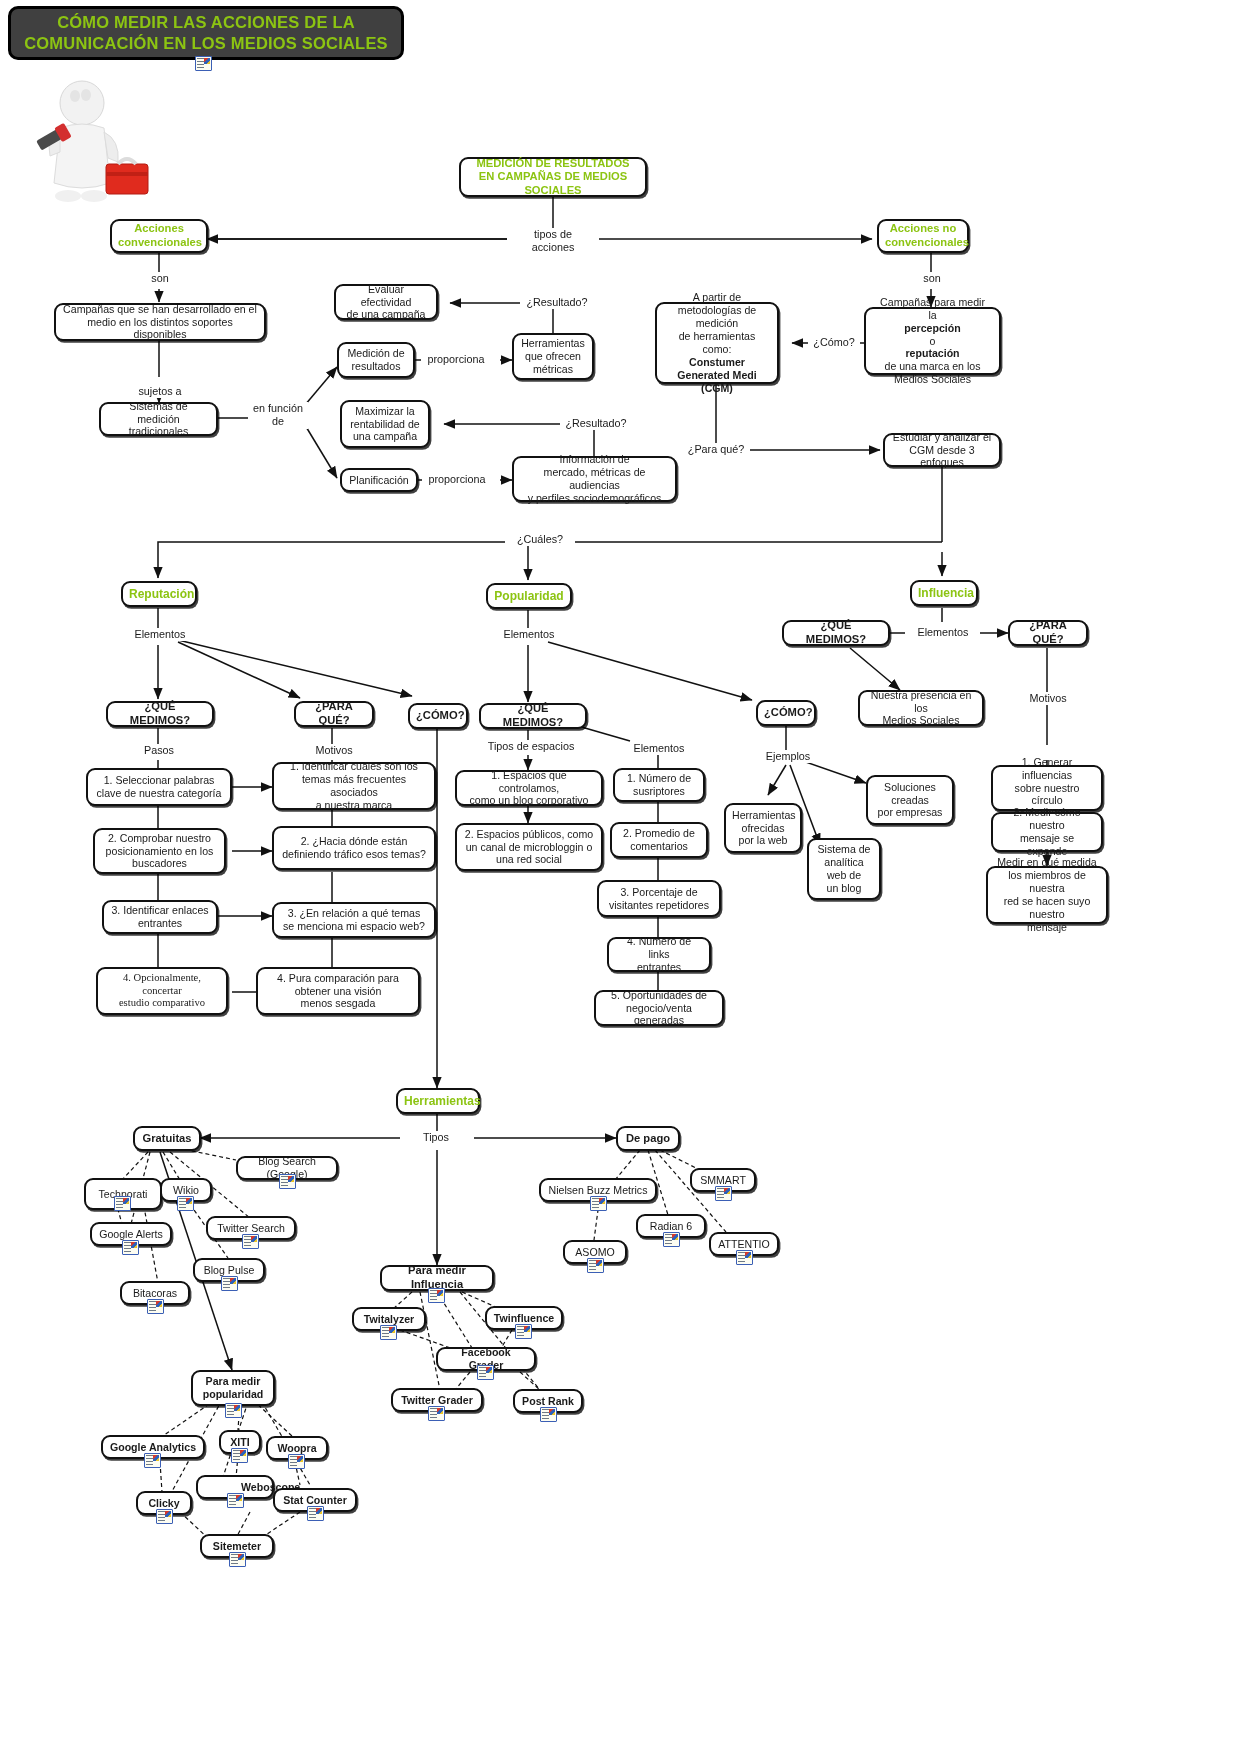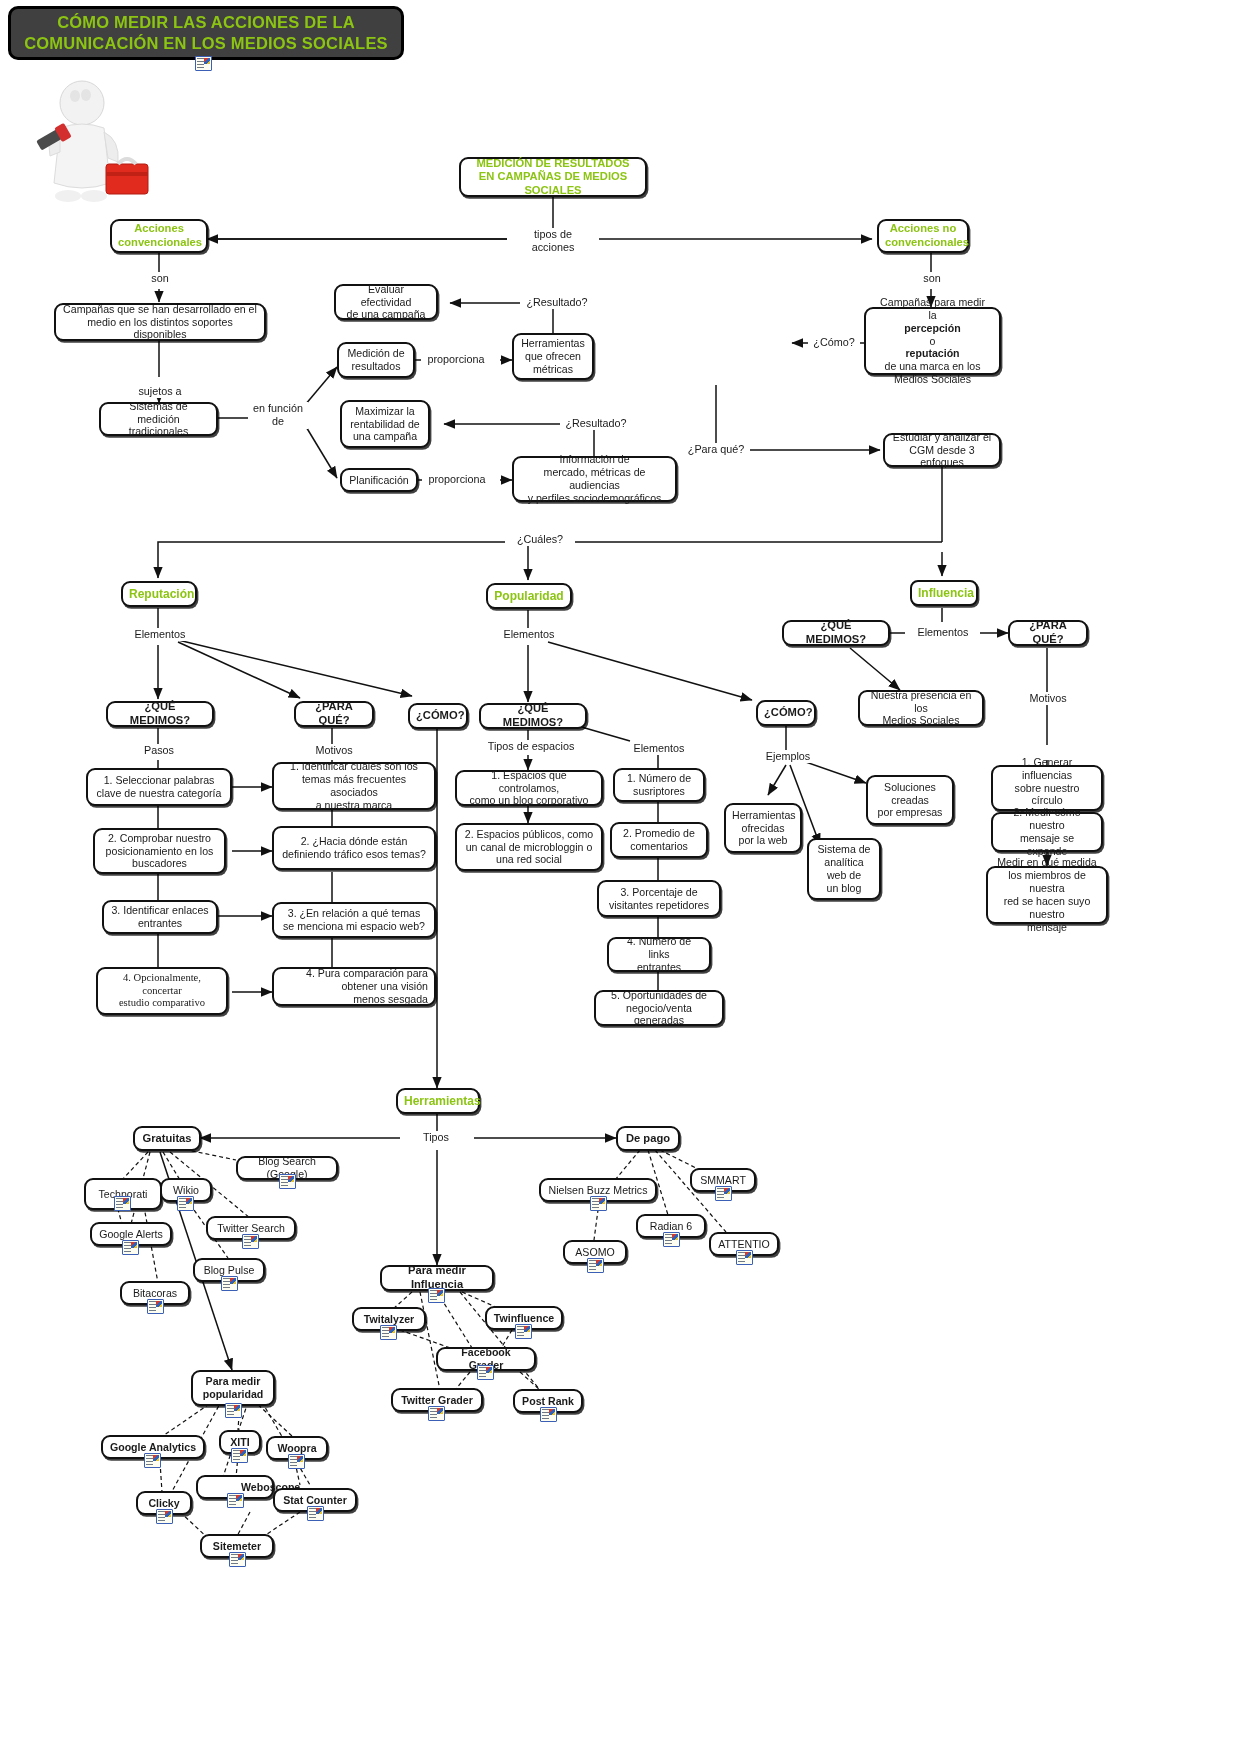--- a/index.html
+++ b/index.html
@@ -348,36 +348,43 @@
   <div class="node" style="left:864px; top:307px; width:137px; height:68px; flex-direction:column;">
     <span class="f105">Campañas para medir</span>
     <span class="f105">
       <span>la </span><b>percepción</b><span> o </span><b>reputación</b>
     </span>
     <span class="f105">de una marca en los</span>
     <span class="f105">Medios Sociales</span>
   </div>
   <div class="lbl" style="left:808px; top:336px; width:52px;">¿Cómo?</div>
 
+  <div class="node" style="left:655px; top:302px; width:124px; height:82px; flex-direction:column;">
+    <span class="f105">A partir de</span>
+    <span class="f105">metodologías de medición</span>
+    <span class="f105">de herramientas como:</span>
+    <span class="f105 bold">Constumer</span>
+    <span class="f105 bold">Generated Medi (CGM)</span>
+  </div>
   <div class="lbl" style="left:685px; top:443px; width:62px;">¿Para qué?</div>
 
   <div class="node" style="left:883px; top:433px; width:118px; height:34px;">
     <span class="f105" style="white-space:pre-line;">Estudiar y analizar el
 CGM desde 3 enfoques</span>
   </div>
 
   <div class="lbl" style="left:505px; top:533px; width:70px;">¿Cuáles?</div>
 
   <div class="node" style="left:121px; top:581px; width:76px; height:26px;">
     <span class="green f12">Reputación</span>
   </div>
   <div class="node" style="left:486px; top:583px; width:86px; height:26px;">
     <span class="green f12">Popularidad</span>
   </div>
-  <div class="node" style="left:910px; top:580px; width:68px; height:26px;border-radius:8px;">
+  <div class="node" style="left:910px; top:580px; width:68px; height:26px;">
     <span class="green f12">Influencia</span>
   </div>
 
   <div class="lbl" style="left:128px; top:628px; width:64px;">Elementos</div>
   <div class="lbl" style="left:497px; top:628px; width:64px;">Elementos</div>
   <div class="lbl" style="left:911px; top:626px; width:64px;">Elementos</div>
 
   <div class="node" style="left:106px; top:701px; width:108px; height:26px;">
     <span class="f11 bold">¿QUÉ MEDIMOS?</span>
   </div>
@@ -415,21 +422,21 @@
 a nuestra marca</span>
   </div>
   <div class="node" style="left:272px; top:826px; width:164px; height:44px;">
     <span class="f105" style="white-space:pre-line;">2. ¿Hacia dónde están
 definiendo tráfico esos temas?</span>
   </div>
   <div class="node" style="left:272px; top:902px; width:164px; height:36px;">
     <span class="f105" style="white-space:pre-line;">3. ¿En relación a qué temas
 se menciona mi espacio web?</span>
   </div>
-  <div class="node" style="left:272px; top:967px; width:164px; height:39px;text-align:right;">
+  <div class="node" style="left:256px; top:967px; width:164px; height:48px;">
     <span class="f105" style="white-space:pre-line;">4. Pura comparación para
 obtener una visión
 menos sesgada</span>
   </div>
 
   <div class="node" style="left:479px; top:703px; width:108px; height:26px;">
     <span class="f11 bold">¿QUÉ MEDIMOS?</span>
   </div>
   <div class="node" style="left:756px; top:700px; width:60px; height:26px;">
     <span class="f11 bold">¿CÓMO?</span>

